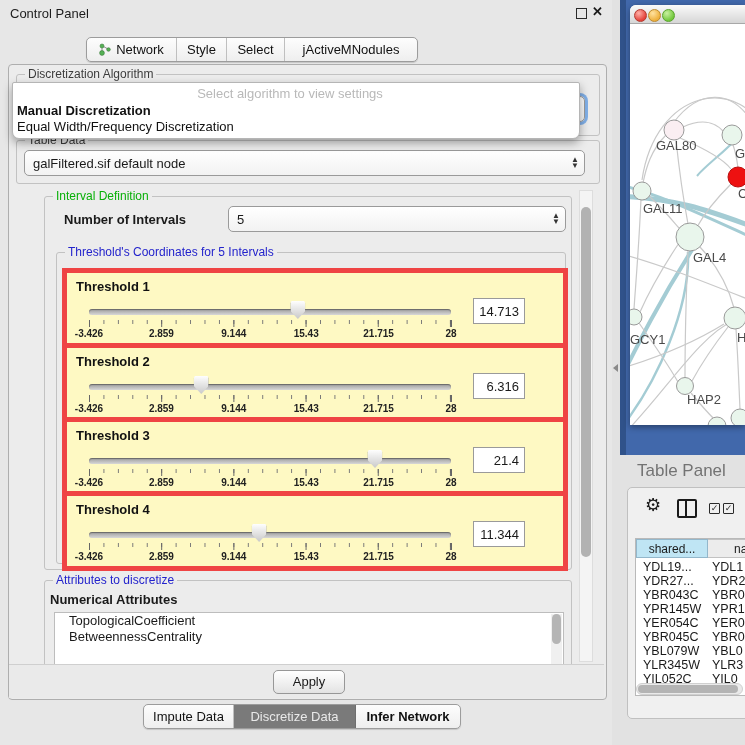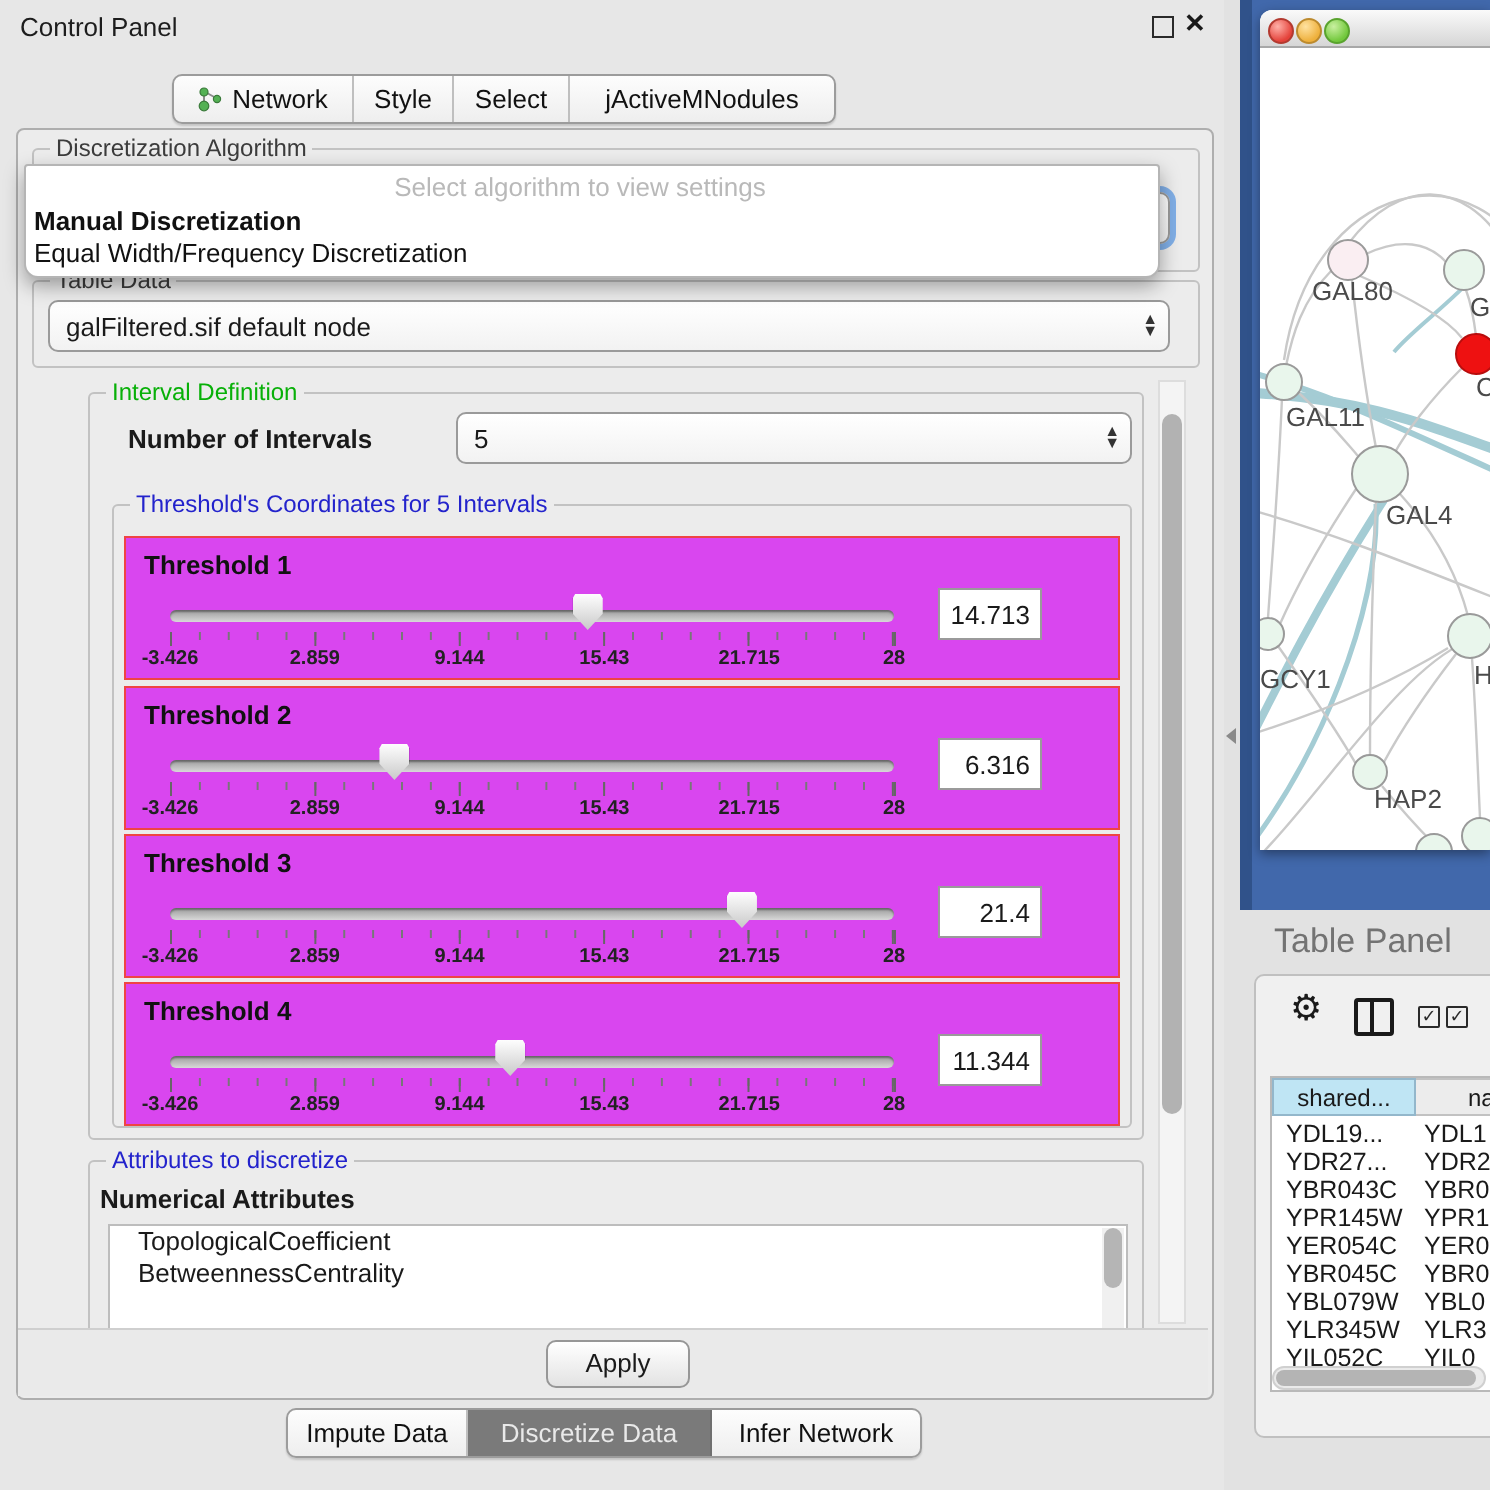--- a/index.html
+++ b/index.html
@@ -36,21 +36,21 @@
   #algo-popup .opt{position:absolute;left:3px;right:3px;font-size:13px;color:#111;padding-left:1px;}
   #algo-popup .opt.b{font-weight:bold;}
 
   #tabledata-combo{left:24px;top:150px;width:561px;height:26px;}
 
   
   #outer-scroll{left:579px;top:190px;width:14px;height:472px;background:#f4f4f4;border:1px solid #dddddd;box-sizing:border-box;z-index:5;}
   #outer-scroll .thumb{position:absolute;left:1px;width:10px;top:16px;height:350px;border-radius:6px;background:#b2b2b2;}
 
   
-  .thr-panel{position:absolute;left:62px;width:496px;height:70px;background:#d946ef;border:1px solid #ef4444;}
+  .thr-panel{position:absolute;left:62px;width:496px;height:70px;background:#fef9c3;border:5px solid #ef4444;}
   .thr-label{position:absolute;left:9px;top:6px;font-size:13px;font-weight:bold;color:#111;}
   .trackwrap{position:absolute;left:22px;top:28px;width:362px;height:18px;}
   .track{position:absolute;left:0;right:0;top:8px;height:6px;border-radius:3px;background:linear-gradient(#9b9b9b,#d8d8d8);box-shadow:inset 0 1px 1px rgba(0,0,0,0.35);}
   .thumb-sl{position:absolute;top:0;width:15px;height:18px;transform:translateX(-50%);background:linear-gradient(#fefefe,#c9c9c9);clip-path:polygon(8% 0,92% 0,100% 12%,100% 55%,50% 100%,0 55%,0 12%);filter:drop-shadow(0 0 1px rgba(0,0,0,0.65));}
   .ticks-minor{position:absolute;left:22px;width:362px;height:4px;background-image:linear-gradient(90deg,#777 1px,transparent 1px);background-size:calc((100% - 1px)/25) 100%;border-right:1px solid #777;top:47px;}
   .ticks-major{position:absolute;left:22px;width:362px;height:7px;background-image:linear-gradient(90deg,#666 1px,transparent 1px);background-size:calc((100% - 1px)/5) 100%;border-right:1px solid #666;top:47px;}
   .ticklabels{position:absolute;left:22px;width:362px;top:55px;height:11px;font-size:10px;font-weight:bold;color:#222;}
   .ticklabels span{position:absolute;transform:translateX(-50%);white-space:nowrap;}
   .valbox{position:absolute;left:406px;top:25px;width:52px;height:26px;background:#ffffff;border:1px solid #9a9a9a;font-size:13px;text-align:right;line-height:26px;padding-right:5px;box-sizing:border-box;}
 
@@ -259,21 +259,21 @@
     <div id="apply-btn">Apply</div>
   </div>
 
   <div class="abs seg-bar" id="bottom-tabs">
     <div class="seg" style="width:90px;">
         <span>Impute Data</span>
       </div>
     <div class="seg sel" style="width:122px;">
         <span>Discretize Data</span>
       </div>
-    <div class="seg" style="width:104px;">
+    <div class="seg" style="width:104px;font-weight:bold;">
         <span>Infer Network</span>
       </div>
   </div>
 
   <div class="abs" id="right-bg"></div>
   <div class="abs" id="resize-arrow"></div>
 
   <div class="abs" id="net-frame"></div>
   <div class="abs" id="mac-window">
     <div id="mac-titlebar">

